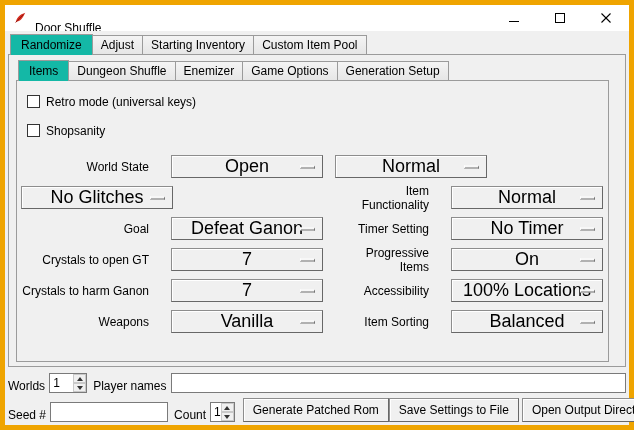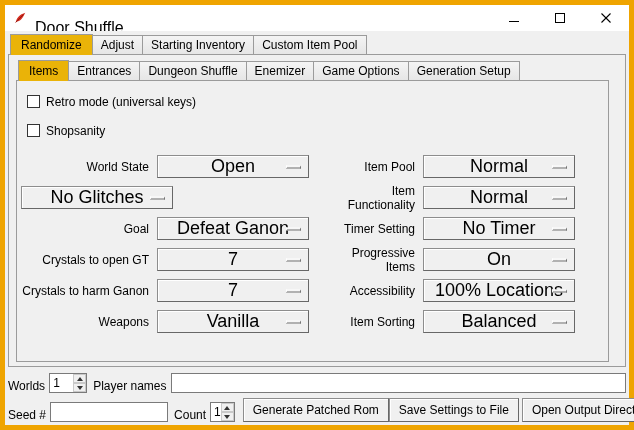--- a/index.html
+++ b/index.html
@@ -12,60 +12,60 @@
     background:#f0f0f0;
     display:flex; flex-direction:column;
   }
 
   
   .titlebar {
     height:26px; background:#ffffff;
     display:flex; align-items:center; flex:0 0 26px;
   }
   .app-icon { width:16px; height:16px; margin-left:7px; display:flex; align-items:center; justify-content:center; }
-  .title { margin-left:7px; font-size:16px;margin-top:19px; }
+  .title { margin-left:7px; font-size:12px;margin-top:19px; }
   .tb-spacer { flex:1; }
   .win-controls { display:flex; height:26px; }
   .win-btn { width:46px; height:26px; display:flex; align-items:center; justify-content:center; cursor:default; }
 
   
   .content { position:relative; flex:1; background:#f0f0f0; }
 
   
   .tabs { display:flex; align-items:flex-end; height:21px; padding-left:2px; position:relative; }
   .tab {
     height:19px; padding:2px 8px 2px 8px;
     background:linear-gradient(#f4f4f4,#e6e6e6);
     border:1px solid #9b9b9b; border-bottom:none;
     margin-right:-1px; white-space:nowrap;
     position:relative; z-index:1; font-size:12px;
   }
   .tab.selected {
     height:21px; padding:3px 10px 4px 10px;
-    background:#eab308; z-index:3; margin-bottom:-1px;
+    background:#14b8a6; z-index:3; margin-bottom:-1px;
   }
   .pane { border:1px solid #9b9b9b; background:#f0f0f0; position:relative; z-index:2; }
 
   .outer-nb { position:absolute; top:2px; left:3px; right:3px; bottom:58px; }
   .outer-pane { position:absolute; top:21px; left:0; right:0; bottom:0; }
 
   .inner-nb { margin:4px 16px 0 7px; }
   .inner-pane { height:282px; }
 
   
   .check-row { display:flex; align-items:center; height:25px; padding-left:10px; margin-top:4px; }
   .check-row:first-child { margin-top:8px; }
   .checkbox { width:13px; height:13px; background:#fff; border:1px solid #333; display:inline-block; }
   .check-label { margin-left:6px; }
 
   
   .options { display:flex; margin-top:8px; padding-left:4px; }
   .col { display:flex; flex-direction:column; }
   .col.right { margin-left:12px; }
-  .row { display:flex; align-items:center; height:31px; }
+  .row { display:flex; align-items:center; height:31px;gap:14px; }
   .lbl { width:136px; text-align:right; padding-right:8px; }
   .col.right .lbl { width:102px; }
   .dd {
     position:relative; width:152px; height:23px;
     background:#f0f0f0;
     border:1px solid #8d8d8d; border-bottom-color:#676767; border-right-color:#676767;
     box-shadow: inset 1px 1px 0 #ffffff;
     font-family:"Liberation Sans",sans-serif; font-size:18px;
     display:flex; align-items:center; justify-content:center;
     cursor:default;
@@ -149,21 +149,20 @@
         <div class="tab selected">Randomize</div>
         <div class="tab">Adjust</div>
         <div class="tab">Starting Inventory</div>
         <div class="tab">Custom Item Pool</div>
       </div>
       <div class="pane outer-pane">
 
         <div class="inner-nb">
           <div class="tabs">
             <div class="tab selected">Items</div>
-            <div class="tab">Entrances</div>
             <div class="tab">Dungeon Shuffle</div>
             <div class="tab">Enemizer</div>
             <div class="tab">Game Options</div>
             <div class="tab">Generation Setup</div>
           </div>
           <div class="pane inner-pane">
 
             <div class="check-row">
               <span class="checkbox"></span>
               <span class="check-label">Retro mode (universal keys)</span>
@@ -213,21 +212,20 @@
                   <span class="lbl">Weapons</span>
                   <button class="dd">
                       <span>Vanilla</span>
                       <span class="dd-ind"></span>
                     </button>
                 </div>
               </div>
 
               <div class="col right">
                 <div class="row">
-                  <span class="lbl">Item Pool</span>
                   <button class="dd">
                       <span>Normal</span>
                       <span class="dd-ind"></span>
                     </button>
                 </div>
                 <div class="row">
                   <span class="lbl">Item Functionality</span>
                   <button class="dd">
                       <span>Normal</span>
                       <span class="dd-ind"></span>

